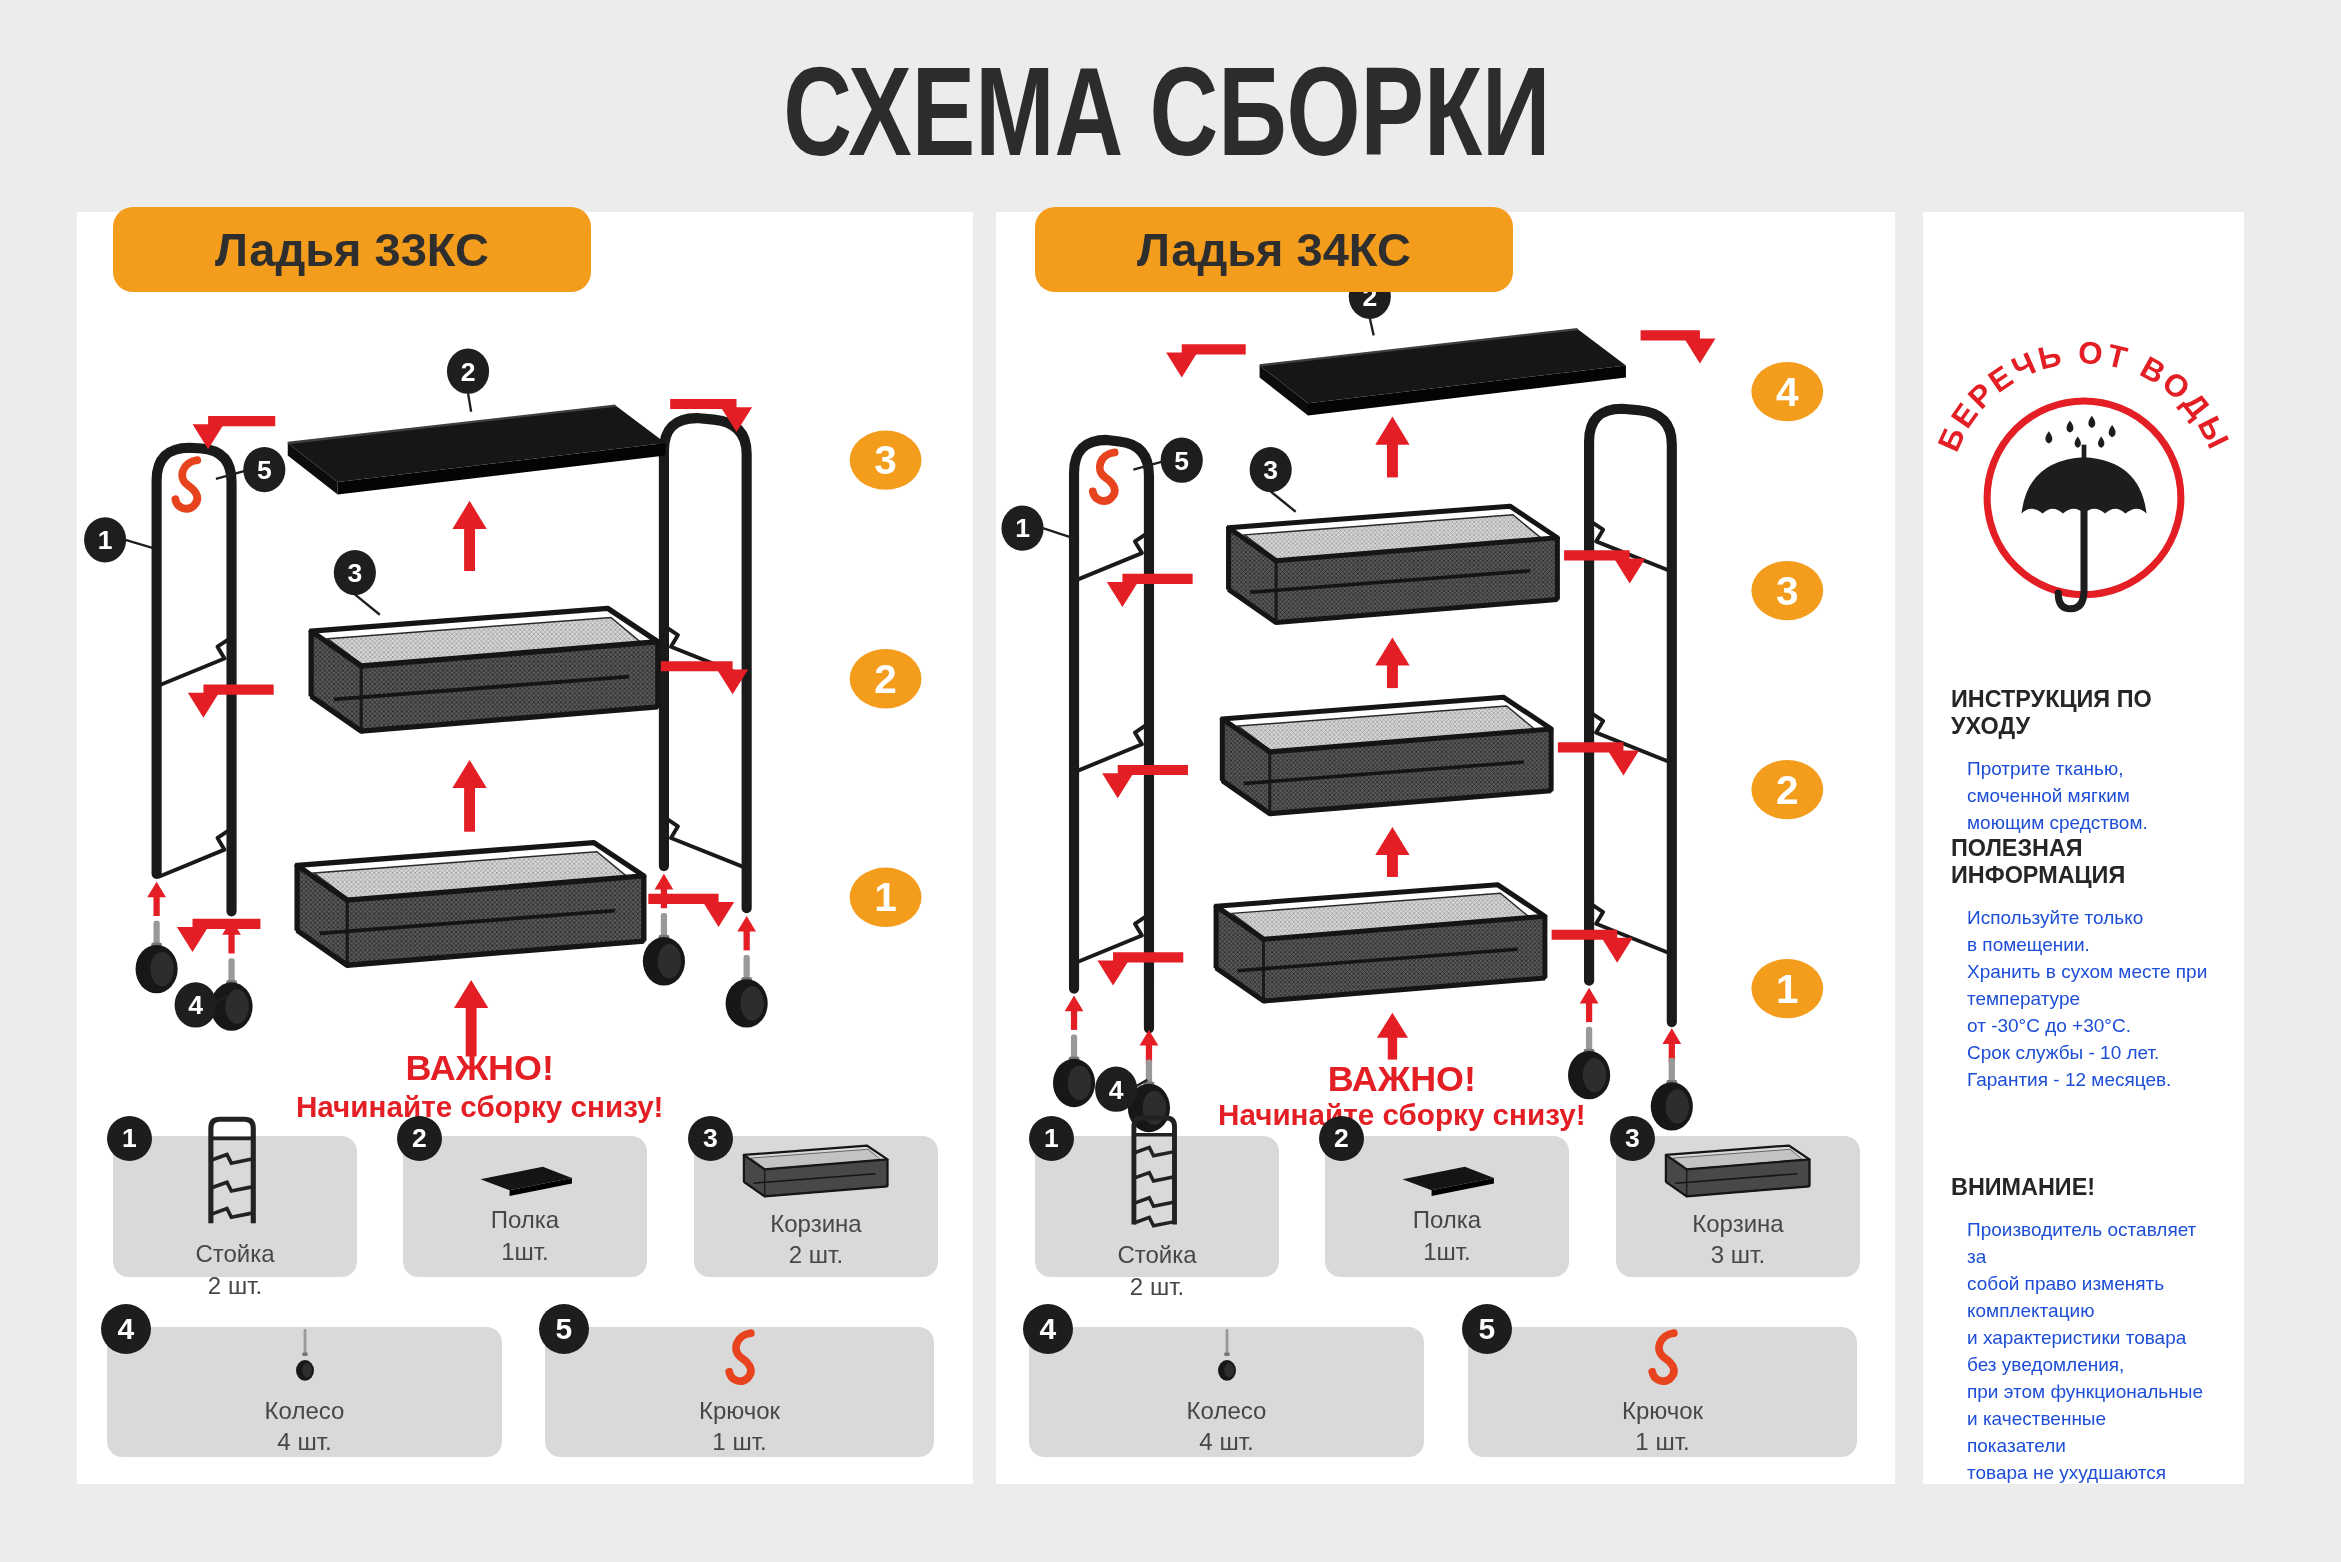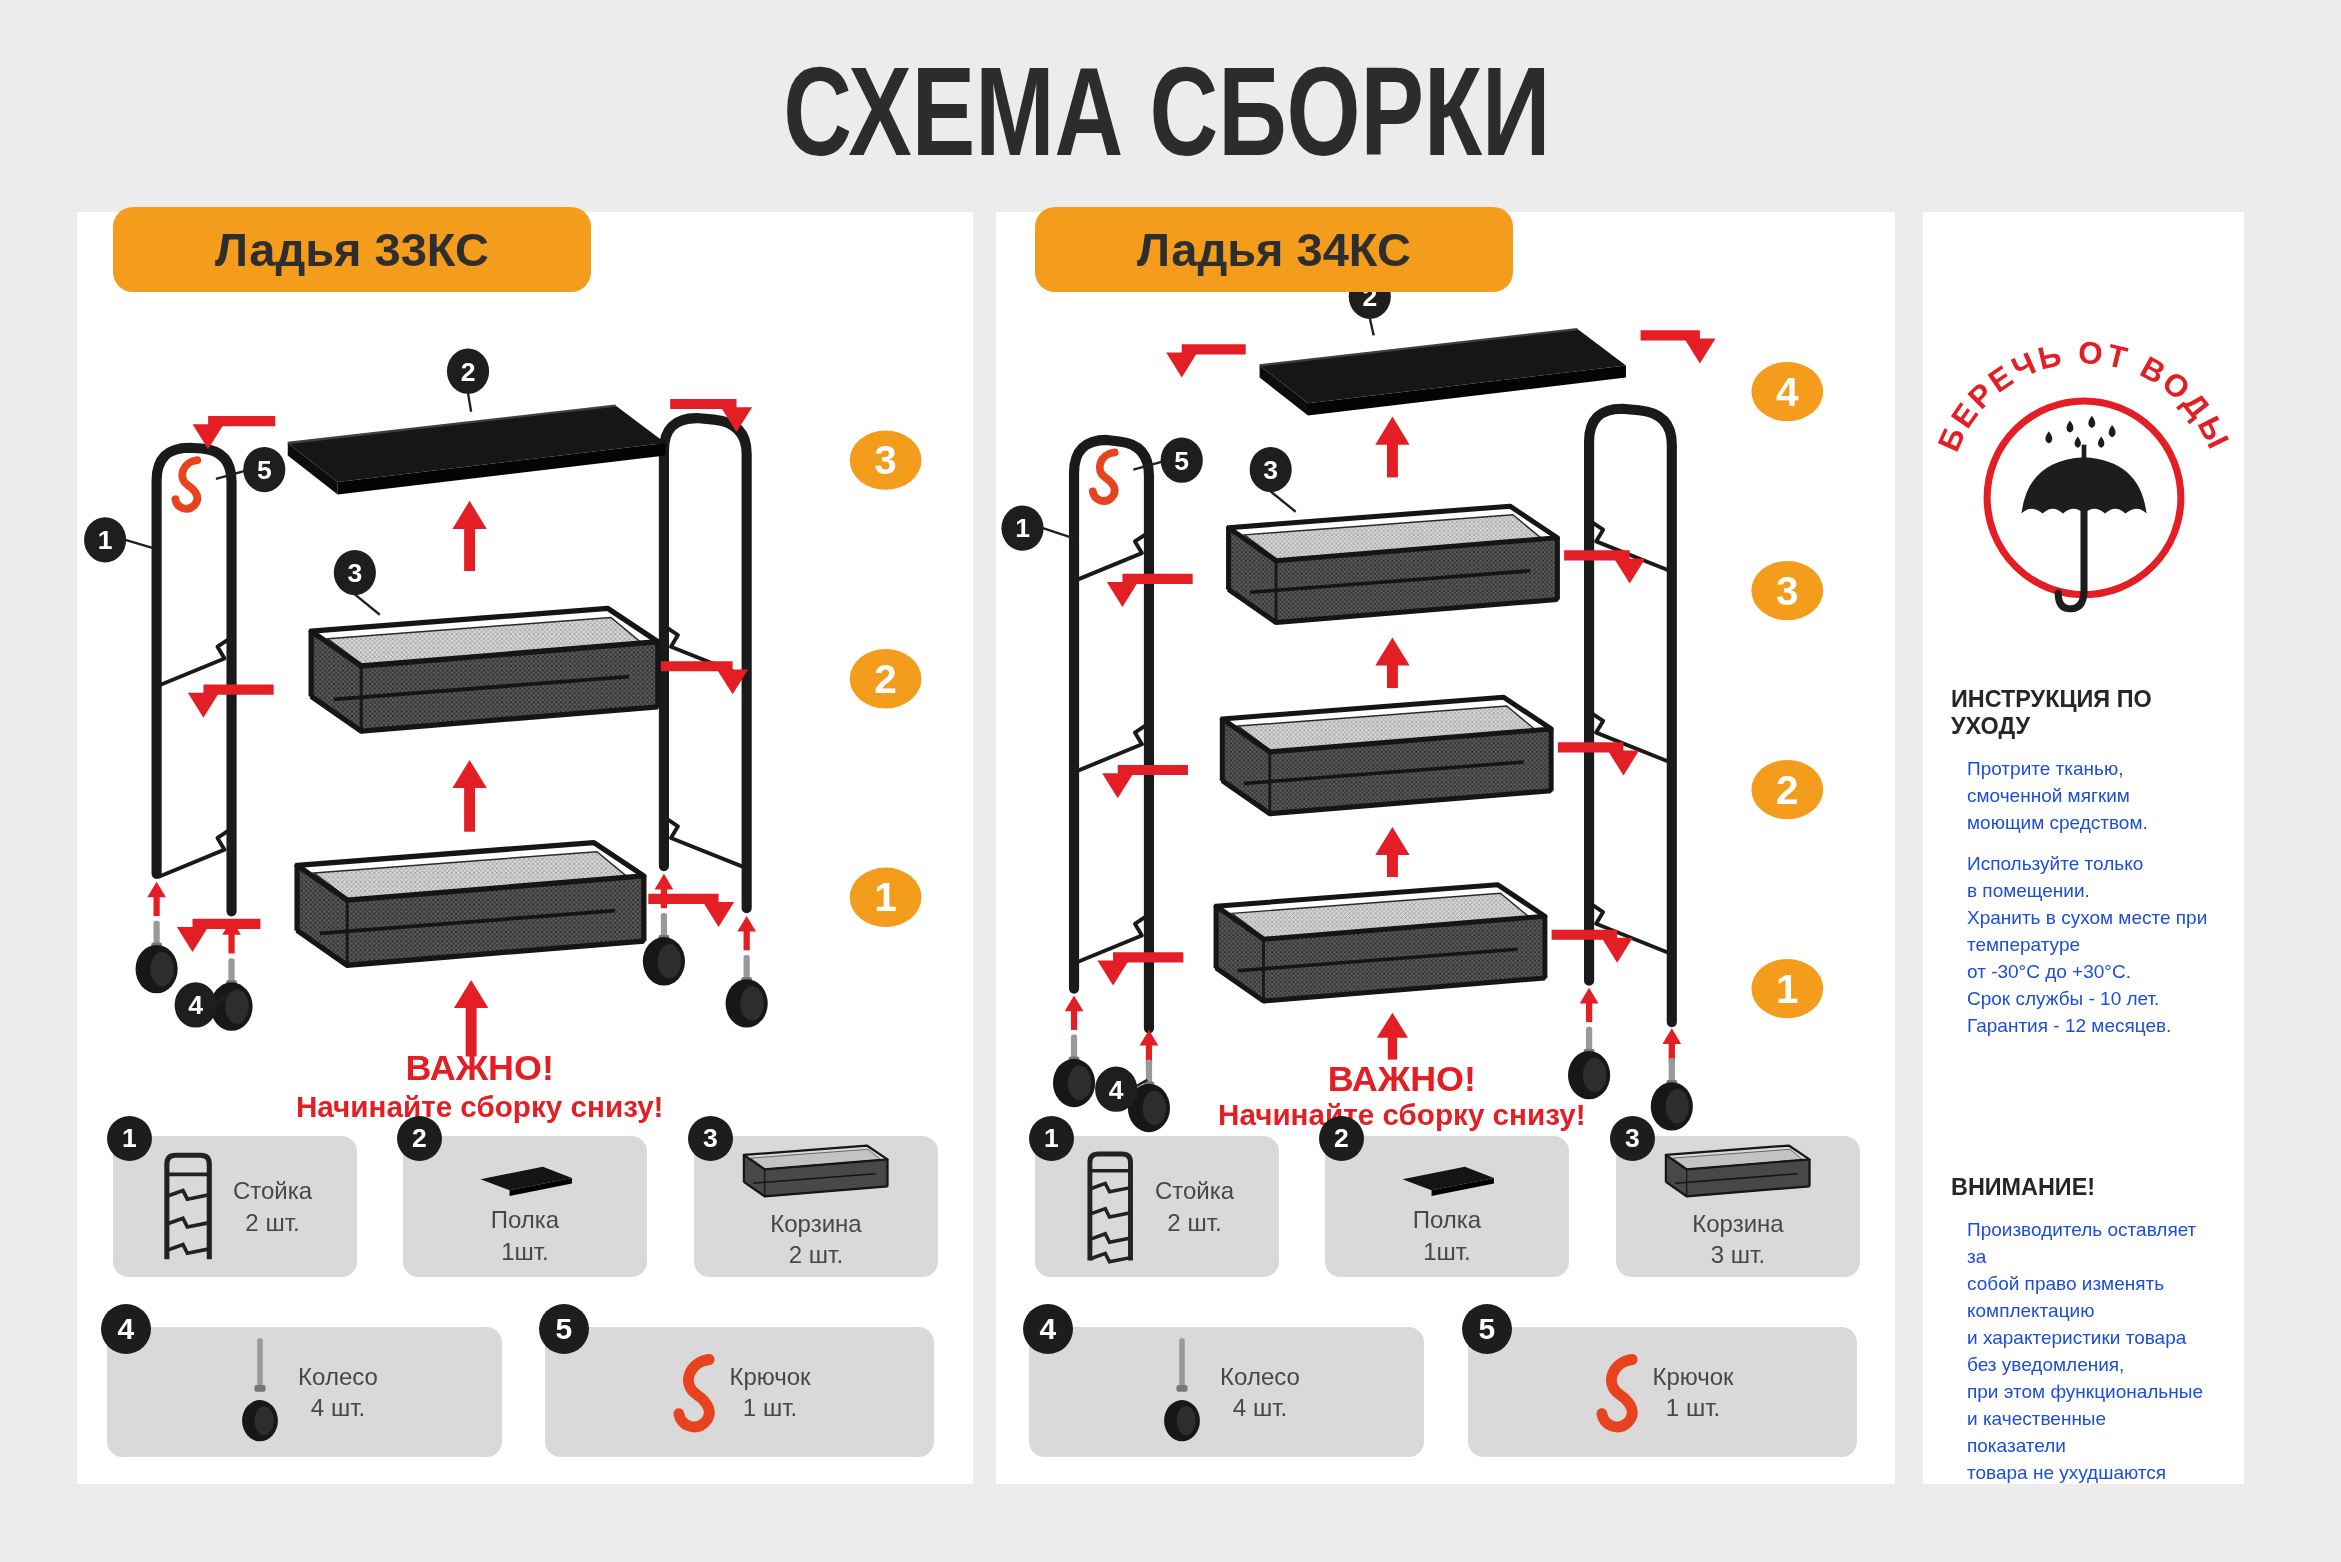--- a/index.html
+++ b/index.html
@@ -29,21 +29,21 @@
   .elb{stroke:#E31E24;stroke-width:13;fill:none}
   
   .card{position:absolute;background:#D9D9D9;border-radius:15.6px;display:flex;align-items:center;justify-content:center;z-index:2}
   .card.r1{top:924px;width:244px;height:141px}
   .card.r2{top:1115px;height:130px}
   .cnum{position:absolute;top:-20px;left:-6.2px;width:45px;height:45px;border-radius:50%;background:#1D1D1D;color:#fff;
         font-weight:700;font-size:26.5px;display:flex;align-items:center;justify-content:center;z-index:4}
   .card.r2 .cnum{width:50px;height:50px;top:-23.4px;font-size:30px}
   .ctext{font-size:24px;color:#474747;text-align:center;line-height:1.3}
   .col{flex-direction:column;gap:6.2px}
-  .row{flex-direction:row;gap:9px}
+  .row{flex-direction:column;gap:9px}
   
   .stamp{position:absolute;top:28px;left:11px}
   .stampTxt{font-size:40px;font-weight:700;fill:#E31E24;letter-spacing:4px}
   .side-sec{position:absolute;left:28px;width:275px}
   .side-sec h3{margin:0 0 11px 0;font-size:23.4px;font-weight:700;color:#262626}
   .side-sec p{margin:16px;font-size:19px;line-height:1.42;color:#1d4ed8;white-space:pre-line}
   #ssec1{top:474px}
   #ssec2{top:623px}
   #ssec3{top:962px}
 </style>
@@ -473,20 +473,21 @@
     </g>
   </svg>
 
   <div class="side-sec" id="ssec1">
     <h3>ИНСТРУКЦИЯ ПО УХОДУ</h3>
     <p>Протрите тканью,
 смоченной мягким
 моющим средством.</p>
   </div>
   <div class="side-sec" id="ssec2">
+    <h3>ПОЛЕЗНАЯ ИНФОРМАЦИЯ</h3>
     <p>Используйте только
 в помещении.
 Хранить в сухом месте при
 температуре
 от -30°С до +30°С.
 Срок службы - 10 лет.
 Гарантия - 12 месяцев.</p>
   </div>
   <div class="side-sec" id="ssec3">
     <h3>ВНИМАНИЕ!</h3>

